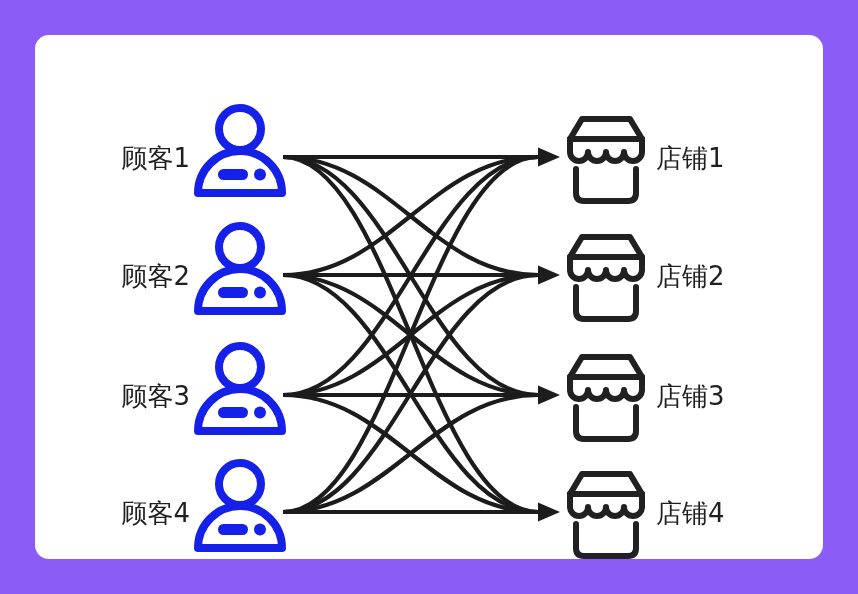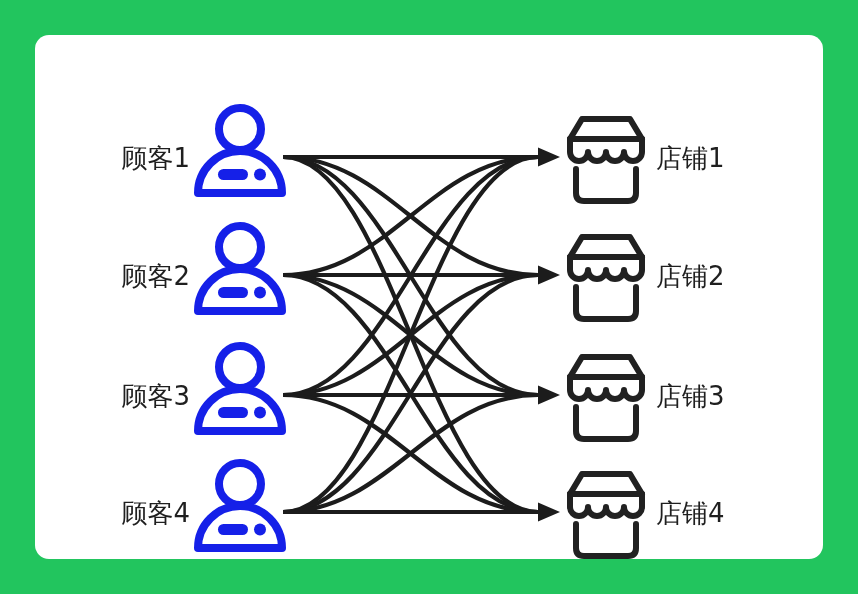--- a/index.html
+++ b/index.html
@@ -10,21 +10,21 @@
   body {
     width: 858px;
     height: 594px;
     overflow: hidden;
     font-family: "DejaVu Sans", "Liberation Sans", sans-serif;
   }
   #stage {
     position: relative;
     width: 858px;
     height: 594px;
-    background: #22c55e;
+    background: #8b5cf6;
   }
   #card {
     position: absolute;
     left: 35px;
     top: 35px;
     width: 788px;
     height: 524px;
     background: #ffffff;
     border-radius: 14px;
     overflow: hidden;

